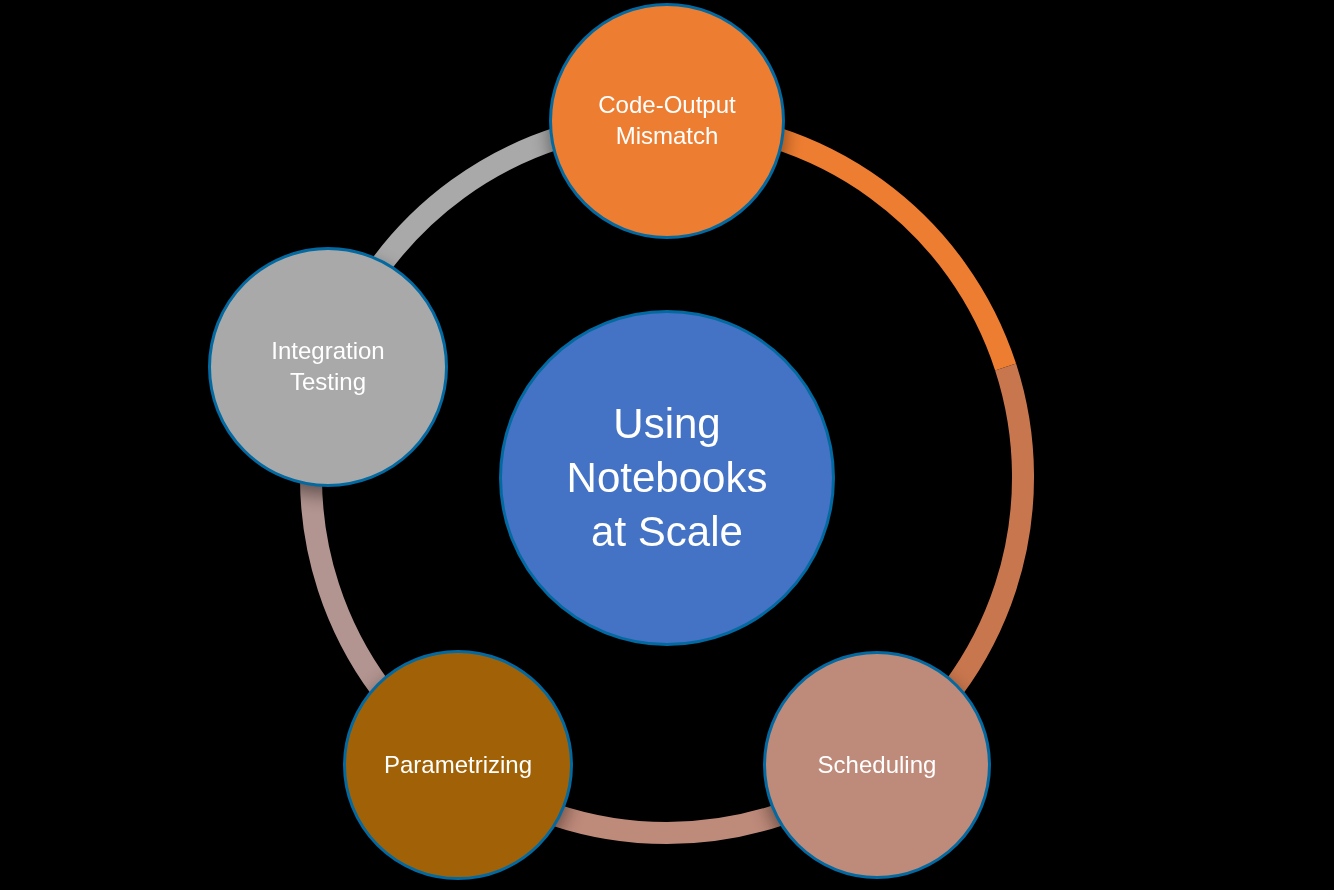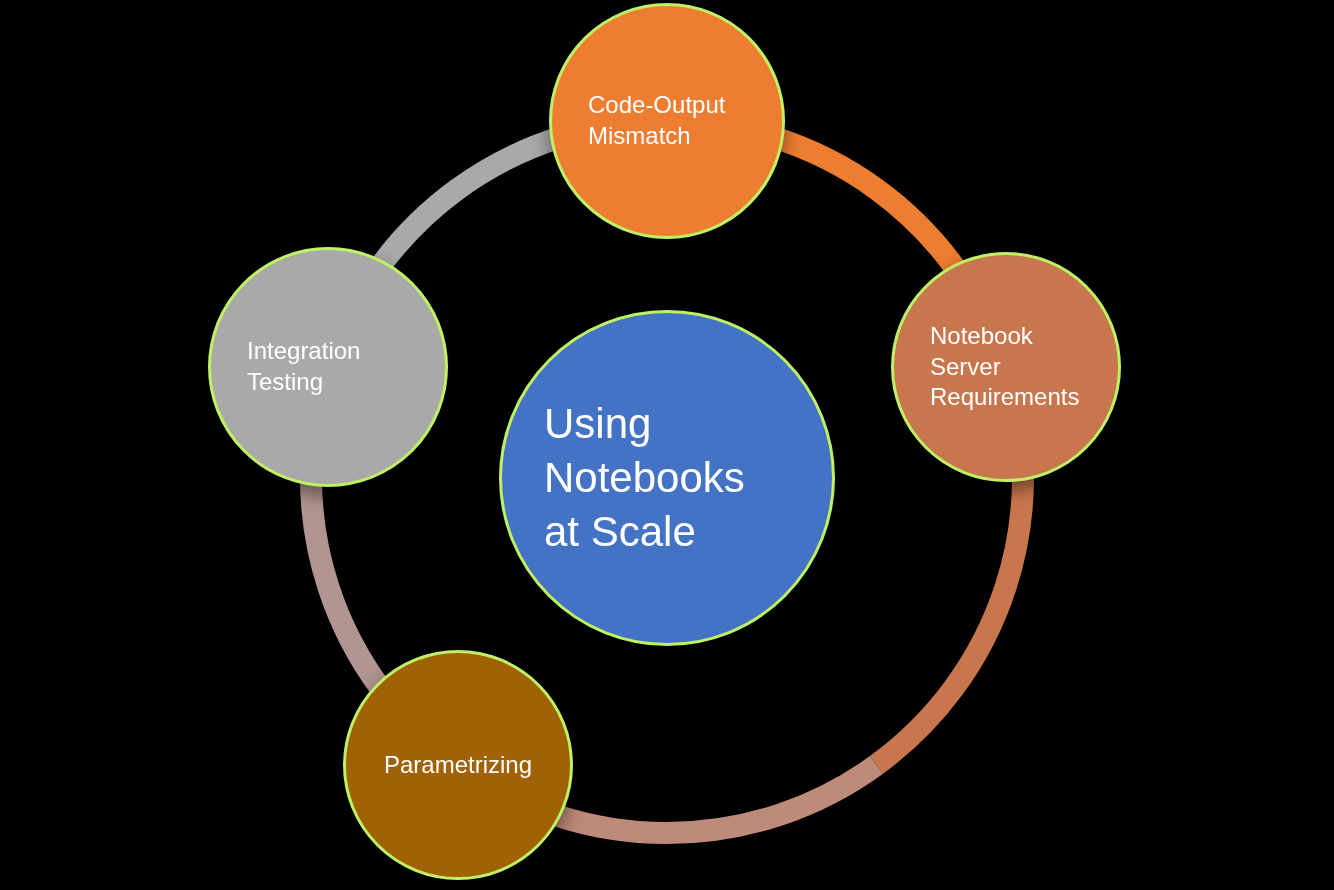--- a/index.html
+++ b/index.html
@@ -22,25 +22,25 @@
     height: 890px;
   }
   .ring-svg path {
     fill: none;
     stroke-width: 22;
     stroke-linecap: butt;
   }
   .node {
     position: absolute;
     border-radius: 50%;
-    border: 3px solid #bef264;
+    border: 3px solid #0369a1;
     display: flex;
     align-items: center;
     justify-content: center;
-    text-align: left;
+    text-align: center;
     color: #ffffff;
     box-sizing: border-box;
     transform: translate(-50%, -50%);
     box-shadow: 0 8px 18px rgba(0,0,0,0.45);
   }
   .node .label {
     line-height: 1.28;
   }
   .center-node {
     left: 667px;
@@ -71,24 +71,24 @@
     <path d="M 667 121 A 356 356 0 0 1 1005.6 367" stroke="#ED7D31"></path>
     <path d="M 1005.6 367 A 356 356 0 0 1 876.3 765" stroke="#C8764D"></path>
     <path d="M 876.3 765 A 356 356 0 0 1 457.7 765" stroke="#BE8A7A"></path>
     <path d="M 457.7 765 A 356 356 0 0 1 328.4 367" stroke="#B29490"></path>
   </svg>
 
   <div class="node satellite node-0" style="background-color: rgb(237, 125, 49);">
     <span class="label">Code-Output Mismatch</span>
   </div>
 
-  <div class="node satellite node-1" style="background-color: rgb(200, 118, 77);">
-    <span class="label">Notebook Server Requirements</span>
+
+  <div class="node satellite node-2" style="background-color: rgb(190, 138, 122);">
+    <span class="label">Scheduling</span>
   </div>
-
 
   <div class="node satellite node-3" style="background-color: #a16207;">
     <span class="label">Parametrizing</span>
   </div>
 
   <div class="node satellite node-4" style="background-color: rgb(169, 169, 169);">
     <span class="label">Integration Testing</span>
   </div>
 
   <div class="node center-node" style="background-color: rgb(68, 114, 196);">

